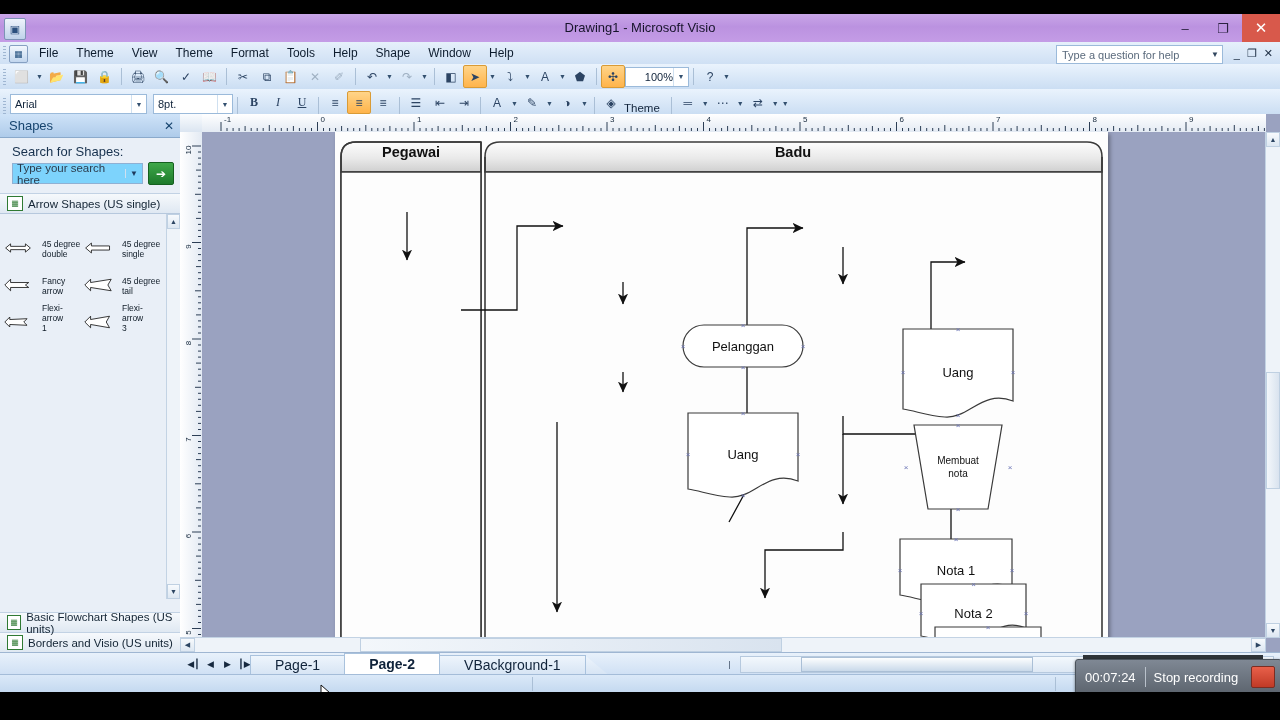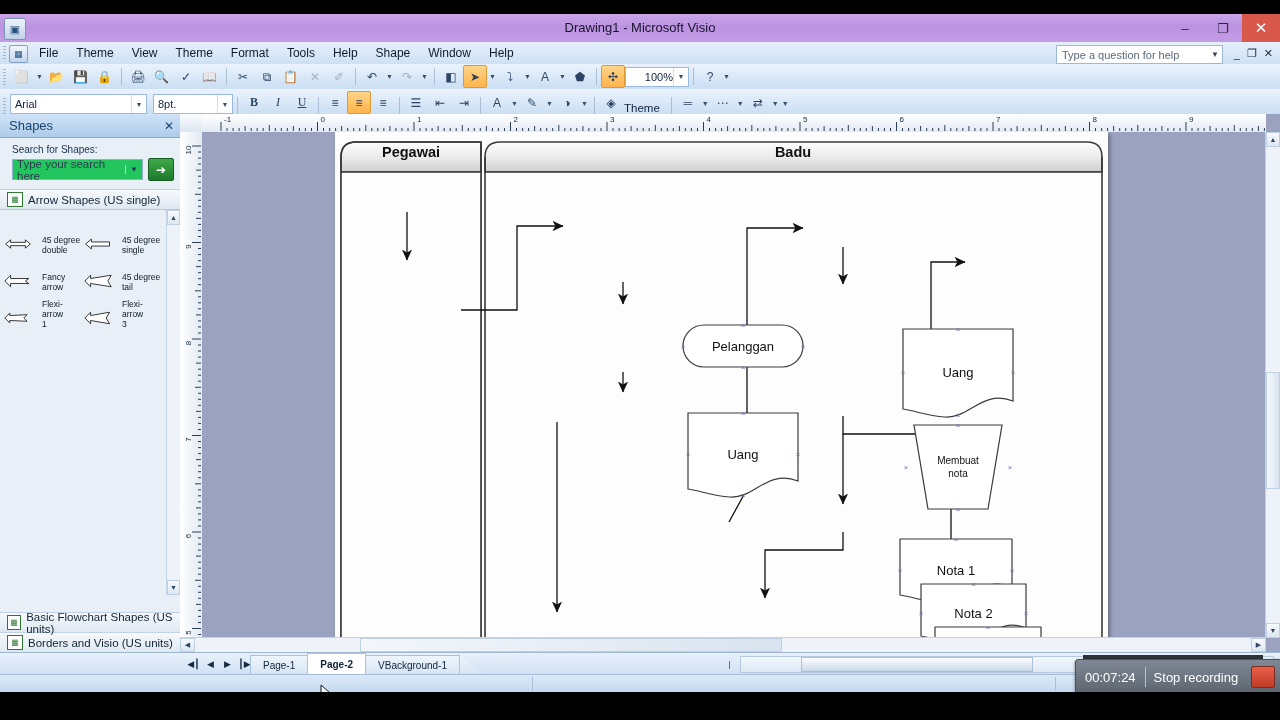--- a/index.html
+++ b/index.html
@@ -80,23 +80,23 @@
   .tb-end{width:9px;height:21px;display:flex;flex-direction:column;align-items:center;
           justify-content:center;font-size:7px;color:#33506f;}
 
   
   .shapes{position:absolute;left:0;top:100px;width:180px;height:538px;
           background:#e9eff7;border-right:1px solid #404040;}
   .shapes-hdr{height:23px;background:linear-gradient(to bottom,#cfe3f8,#aecbea);
               border-bottom:1px solid #8aa9cb;display:flex;align-items:center;}
   .shapes-hdr .t{flex:1;padding-left:9px;font-size:13px;color:#16446e;}
   .shapes-hdr .x{width:22px;text-align:center;font-size:12px;color:#16446e;}
-  .searchlbl{padding:6px 0 3px 12px;font-size:10px;color:#16304d;}
+  .searchlbl{padding:6px 0 3px 12px;font-size:13px;color:#16304d;}
   .searchrow{display:flex;align-items:center;padding:0 6px 0 12px;gap:5px;}
-  .searchinput{flex:1;height:19px;background:#22c55e;border:1px solid #8fb0d3;display:flex;align-items:center;}
+  .searchinput{flex:1;height:19px;background:#7dd3fc;border:1px solid #8fb0d3;display:flex;align-items:center;}
   .searchinput .ph{flex:1;padding-left:4px;font-size:11.5px;color:#2c3c4d;}
   .searchinput .cv{width:16px;text-align:center;font-size:8px;color:#1e3a5c;border-left:1px solid #cfe0f0;}
   .gobtn{width:24px;height:21px;background:linear-gradient(to bottom,#3fa84a,#1d7a2b);
          border:1px solid #156020;border-radius:2px;color:#fff;font-size:12px;
          display:flex;align-items:center;justify-content:center;}
   .stencil-hdr{margin-top:8px;height:19px;background:linear-gradient(to bottom,#f6f9fc,#dfe8f2);
                border-top:1px solid #c2d2e4;border-bottom:1px solid #b6c8dd;
                display:flex;align-items:center;}
   .stencil-hdr .ic{width:14px;height:13px;margin:0 5px 0 7px;background:#fff;
                    border:1px solid #2f7a33;display:flex;align-items:center;justify-content:center;
@@ -141,21 +141,21 @@
           font-size:7px;color:#2d4663;background:linear-gradient(to bottom,#f7fafd,#dde7f2);
           border:1px solid #bfd0e2;}
 
   
   .tabsbar{position:absolute;left:0;top:638px;width:1280px;height:22px;
            background:linear-gradient(to bottom,#e8f1fb,#cfe0f4);border-top:1px solid #9fb6d2;}
   .navbtns{position:absolute;left:186px;top:0;height:22px;display:flex;align-items:center;gap:2px;}
   .navbtn{width:15px;height:20px;display:flex;align-items:center;justify-content:center;
           font-size:9px;color:#17293f;}
   .tabs{position:absolute;left:250px;top:0;height:22px;display:flex;align-items:flex-end;}
-  .tab{height:19px;line-height:19px;padding:0 12px;font-size:10px;color:#10233a;
+  .tab{height:19px;line-height:19px;padding:0 24px;font-size:14px;color:#10233a;
        background:linear-gradient(to bottom,#eef5fc,#d6e4f4);
        border:1px solid #a9c2dd;border-bottom:none;margin-right:-1px;margin-top:38px;}
   .tab.active{background:#fff;font-weight:bold;height:21px;line-height:21px;}
   .tab-tail{width:22px;height:19px;background:linear-gradient(to bottom,#eef5fc,#d6e4f4);
             border:1px solid #a9c2dd;border-bottom:none;
             clip-path:polygon(0 0,100% 100%,0 100%);}
   .tabsplit{position:absolute;left:725px;top:3px;width:9px;height:16px;
             display:flex;align-items:center;justify-content:center;font-size:8px;color:#2a3d54;}
   .tab-scroll{position:absolute;left:740px;top:3px;right:6px;height:15px;
               background:linear-gradient(to bottom,#f3f8fd,#dde8f4);border:1px solid #b6c9de;}

